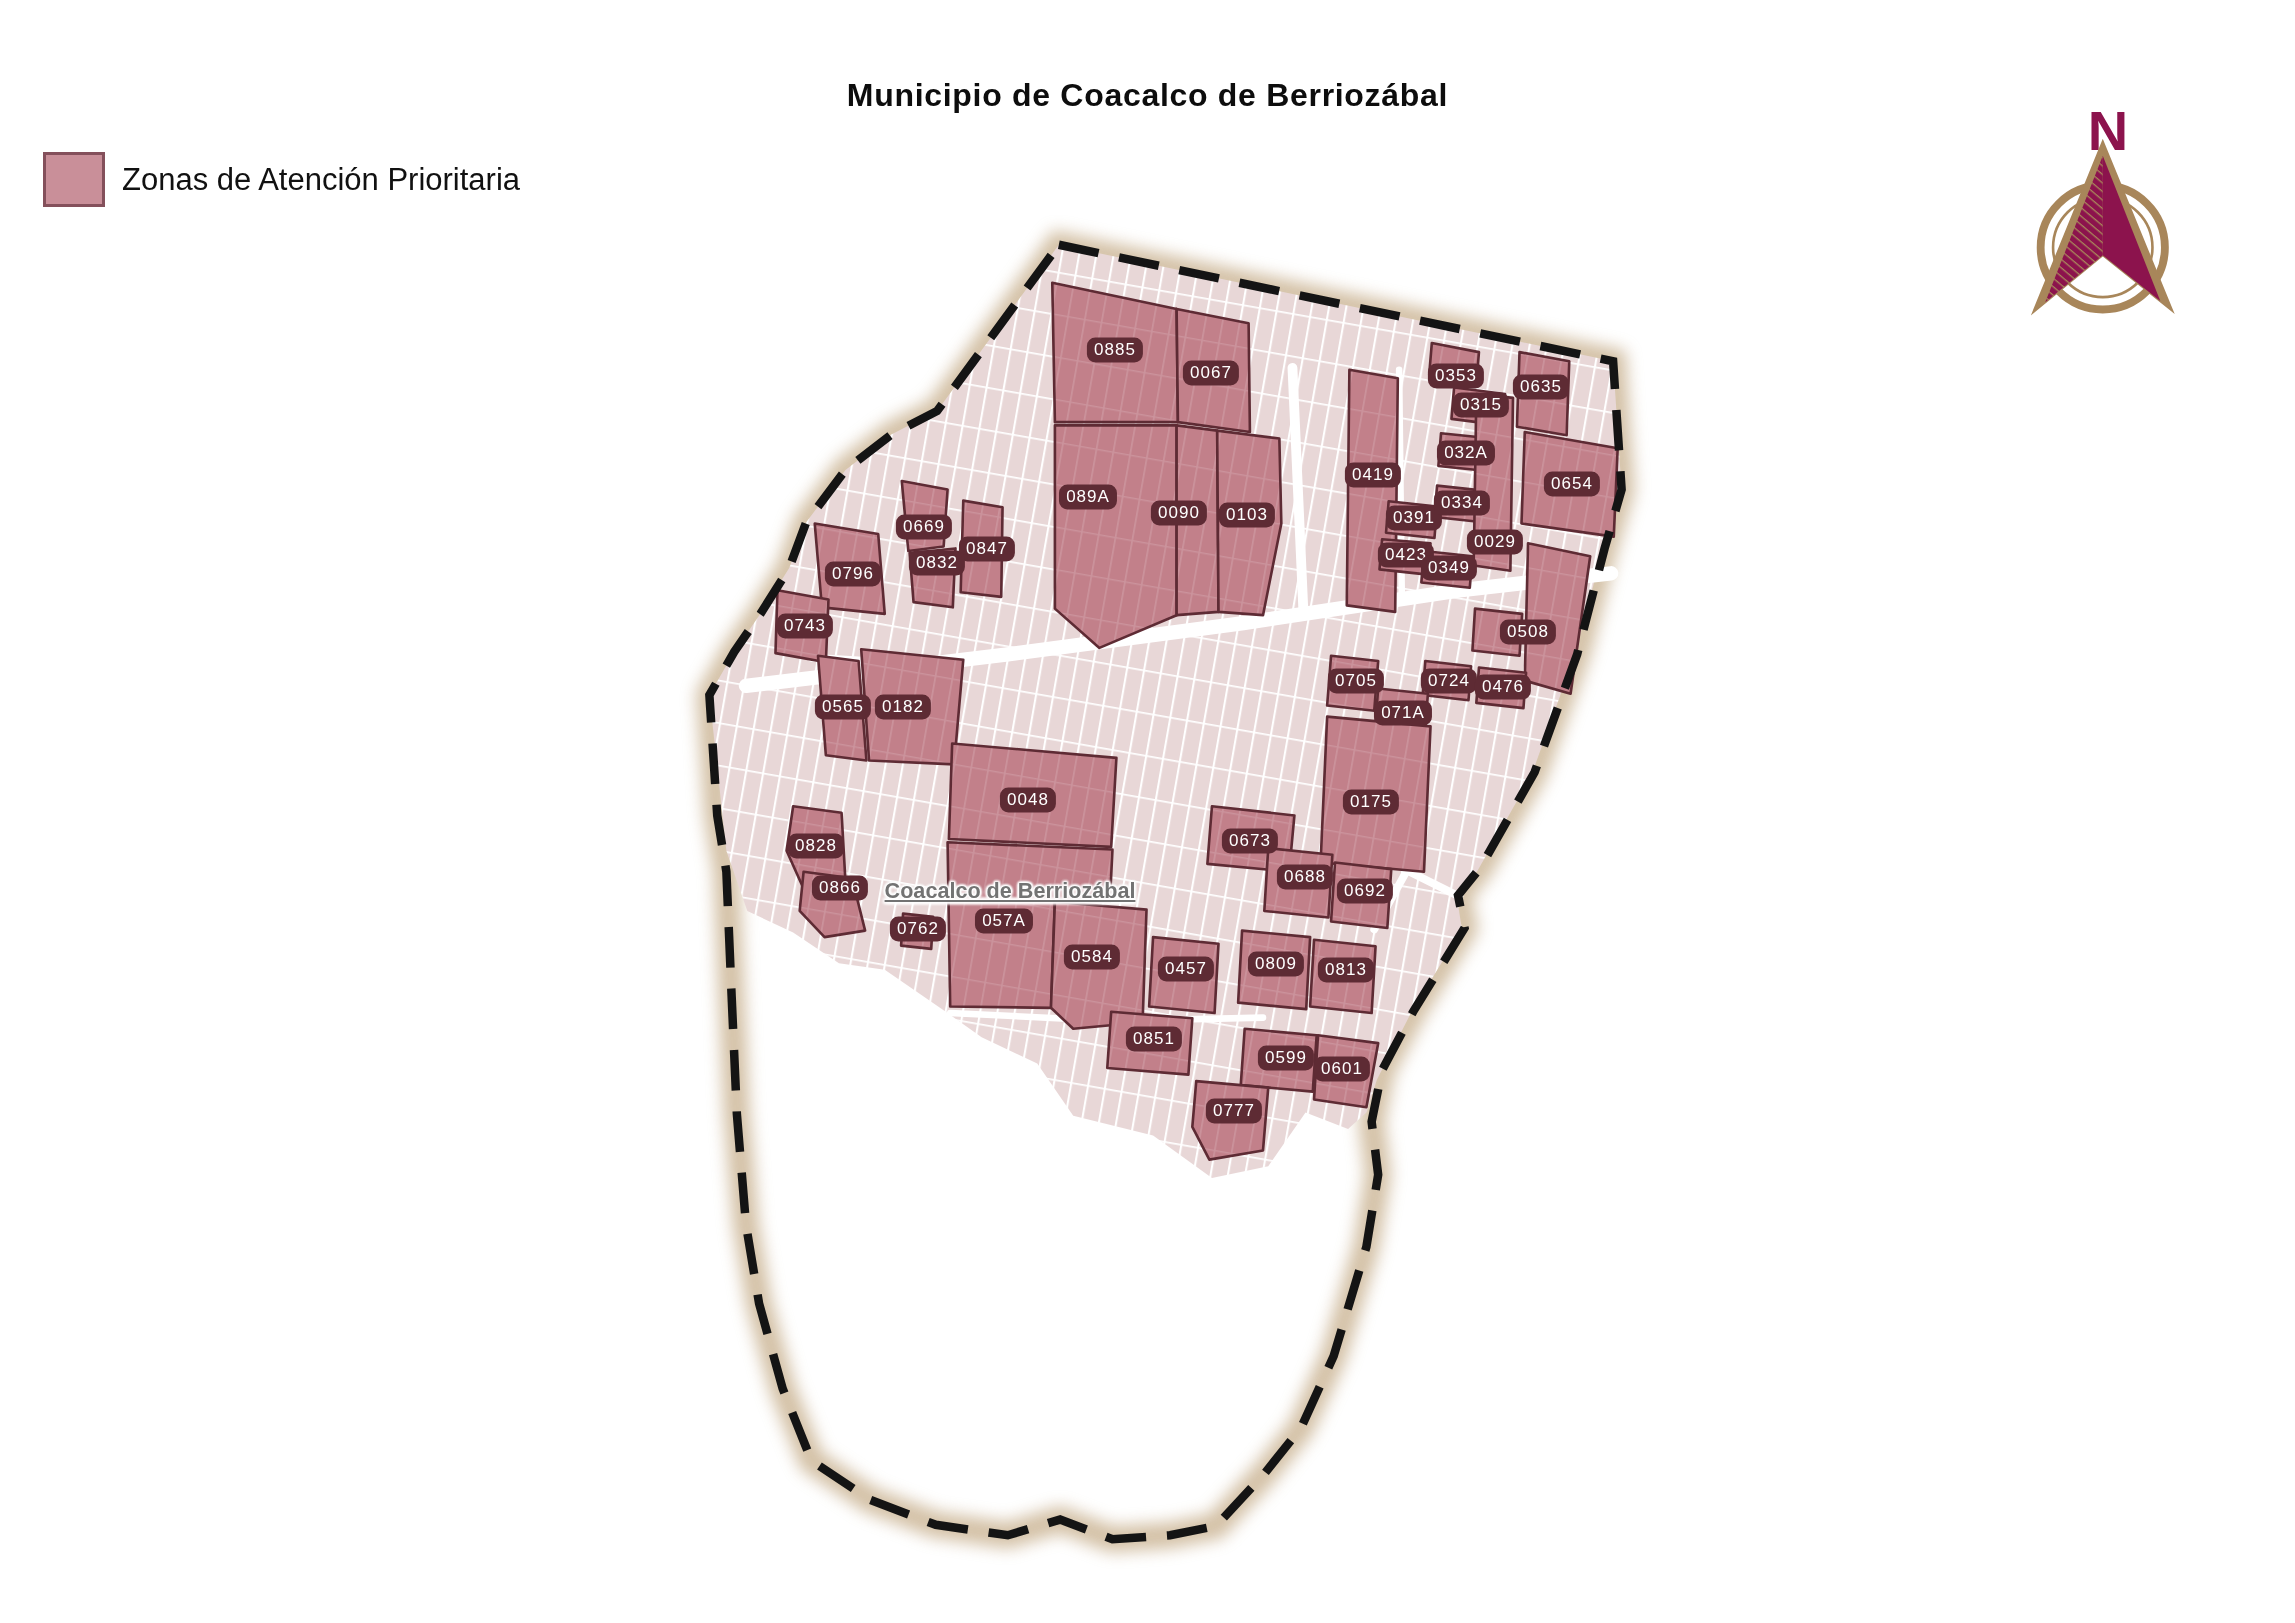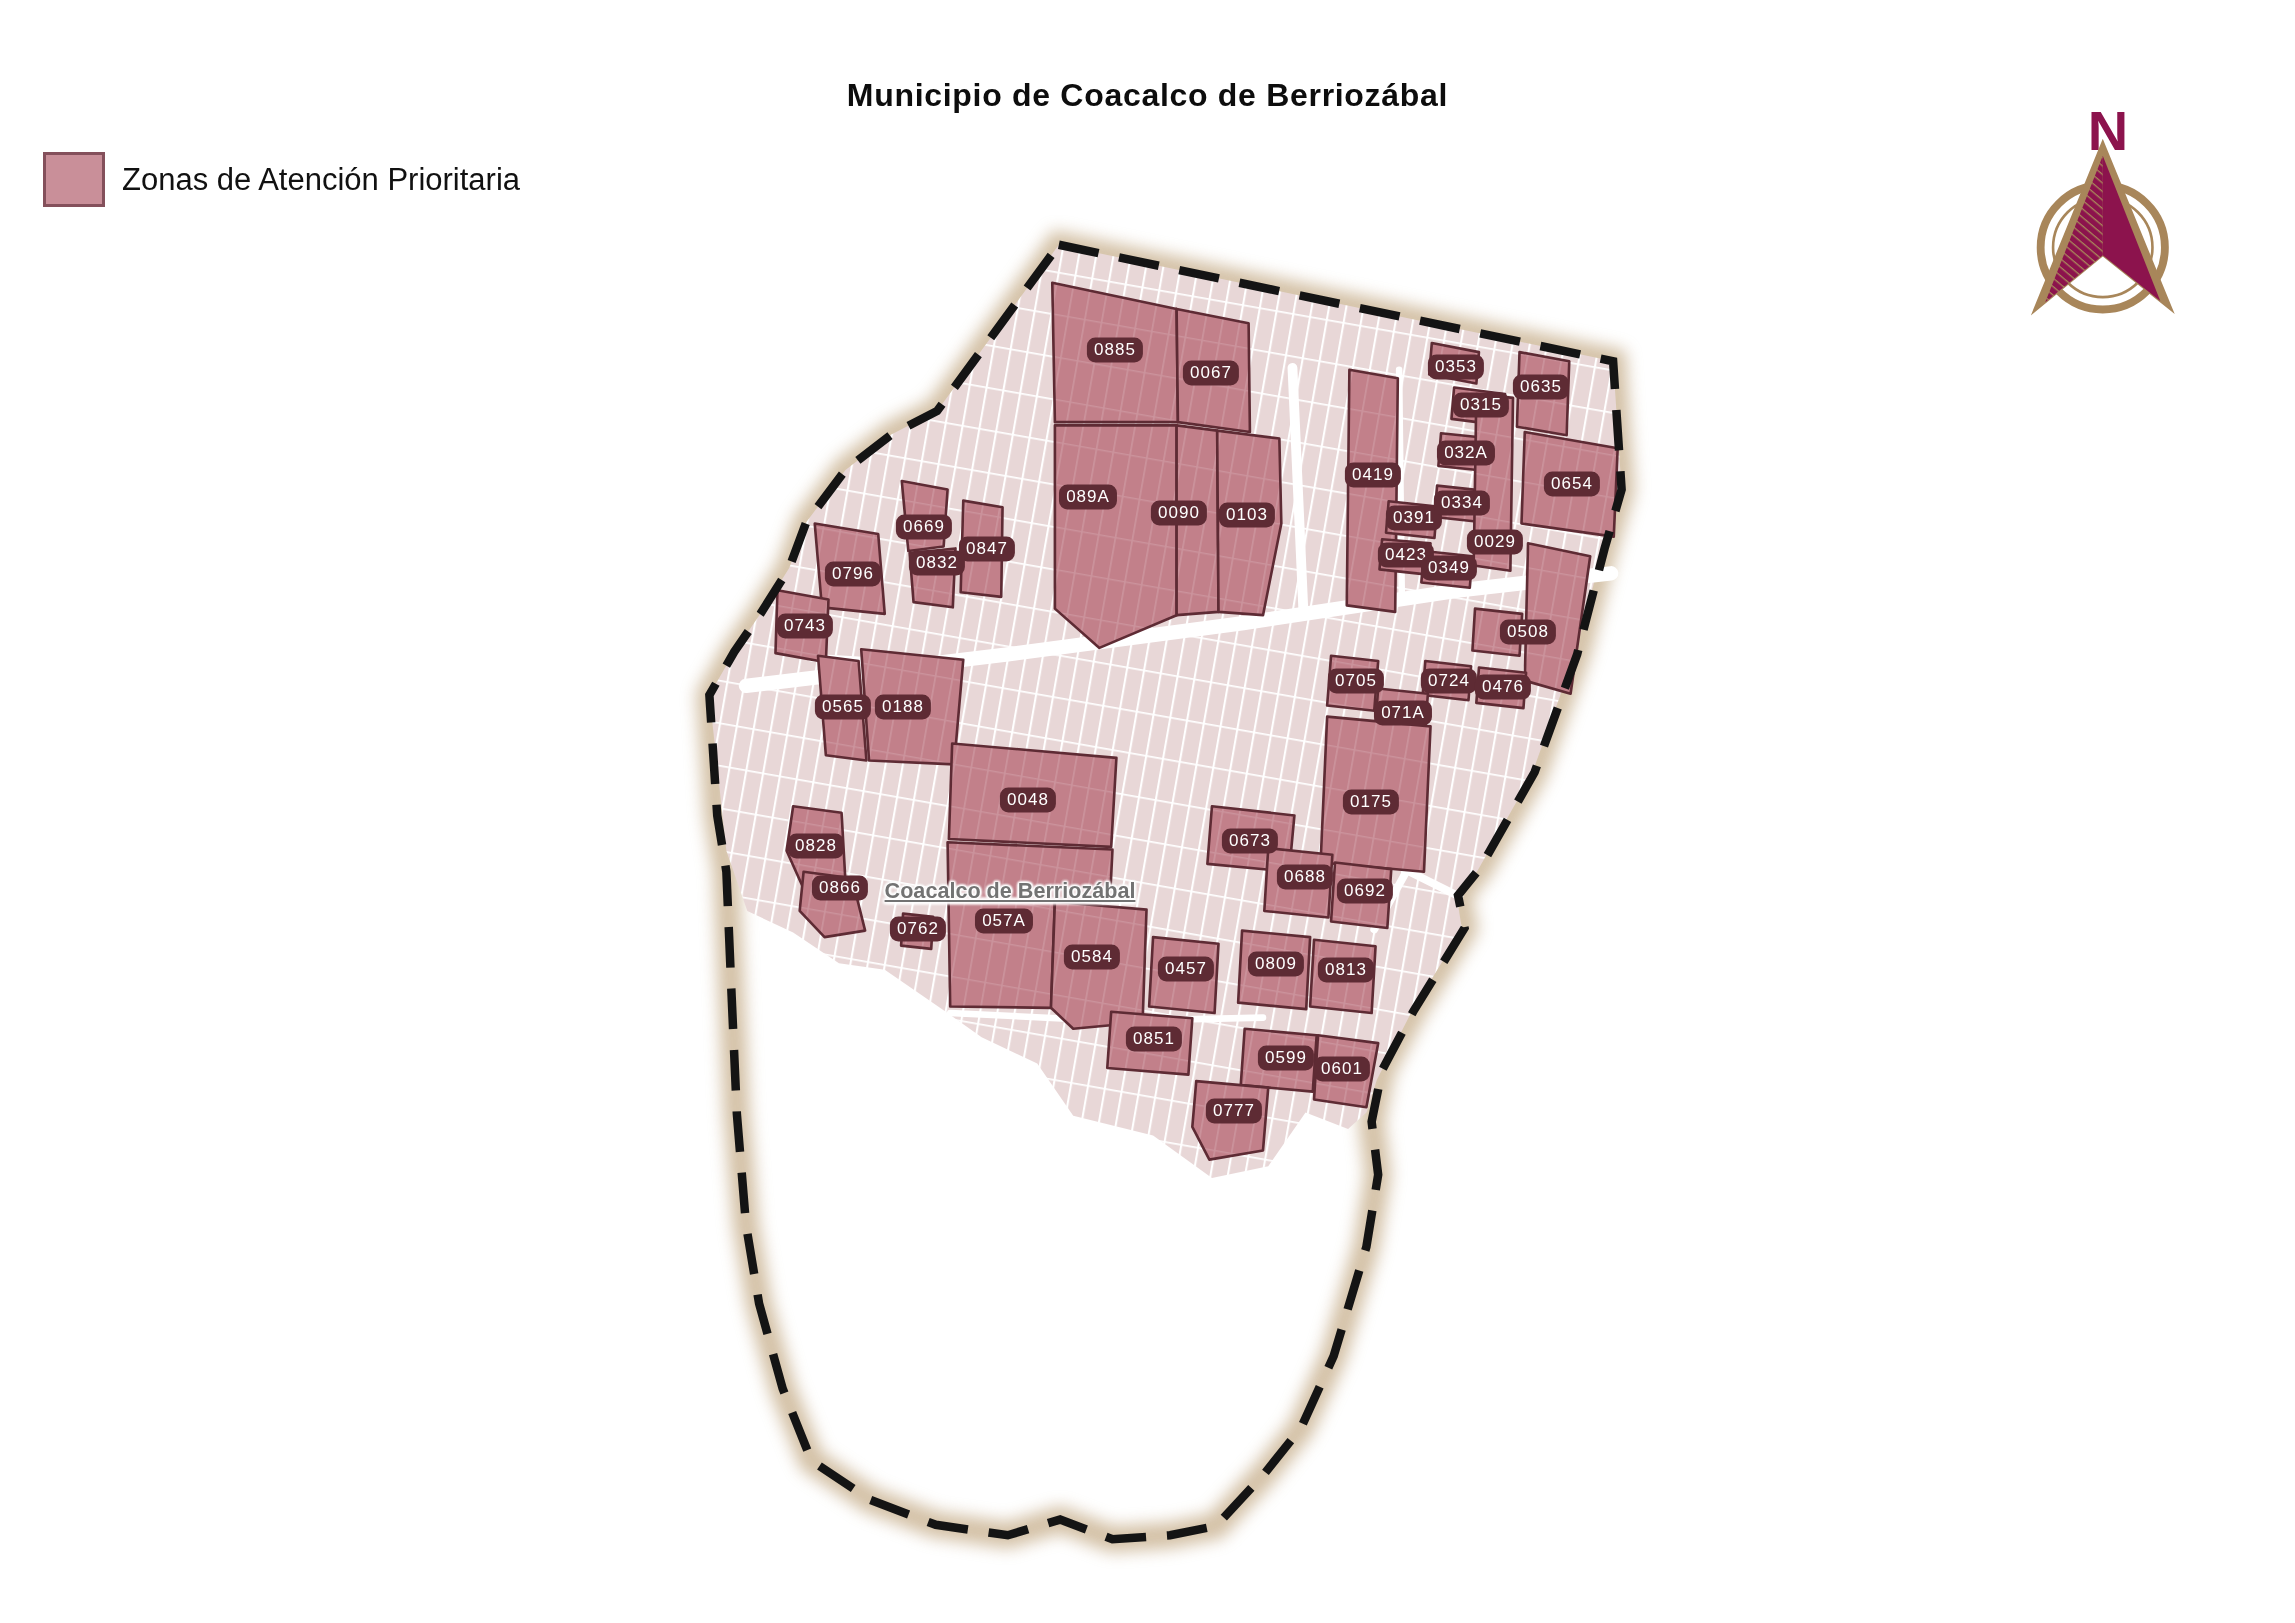--- a/index.html
+++ b/index.html
@@ -135,21 +135,21 @@
     <path d="M1618,374 L2465,552 L2478,748 L2452,838 L2410,1000 L2345,1180 L2262,1326 L2228,1368 L2238,1418
          L2160,1545 L2112,1635 L2096,1714 L2106,1795 L2088,1905 L2038,2072 L1988,2182 L1932,2252
          L1858,2332 L1788,2346 L1700,2352 L1620,2322 L1540,2346 L1430,2330 L1330,2292 L1240,2232
          L1196,2122 L1160,1992 L1140,1872 L1126,1702 L1118,1522 L1110,1332 L1096,1246 L1084,1062
          L1122,996 L1162,938 L1206,868 L1232,798 L1292,718 L1362,664 L1432,628 Z" fill="none" stroke="#141414" stroke-width="13" stroke-dasharray="62 32"></path>
   </svg>
 
   <div>
       <div class="zone-label" style="left: 1115px; top: 350px;">0885</div>
       <div class="zone-label" style="left: 1211px; top: 373px;">0067</div>
-      <div class="zone-label" style="left: 1456px; top: 367px;">0353</div>
+      <div class="zone-label" style="left: 1456px; top: 376px;">0353</div>
       <div class="zone-label" style="left: 1541px; top: 387px;">0635</div>
       <div class="zone-label" style="left: 1481px; top: 405px;">0315</div>
       <div class="zone-label" style="left: 1466px; top: 453px;">032A</div>
       <div class="zone-label" style="left: 1572px; top: 484px;">0654</div>
       <div class="zone-label" style="left: 1373px; top: 475px;">0419</div>
       <div class="zone-label" style="left: 1088px; top: 497px;">089A</div>
       <div class="zone-label" style="left: 1179px; top: 513px;">0090</div>
       <div class="zone-label" style="left: 1247px; top: 515px;">0103</div>
       <div class="zone-label" style="left: 1414px; top: 518px;">0391</div>
       <div class="zone-label" style="left: 1462px; top: 503px;">0334</div>
@@ -160,21 +160,21 @@
       <div class="zone-label" style="left: 1449px; top: 568px;">0349</div>
       <div class="zone-label" style="left: 1495px; top: 542px;">0029</div>
       <div class="zone-label" style="left: 853px; top: 574px;">0796</div>
       <div class="zone-label" style="left: 1499px; top: 632px; margin-left: 29px;">0508</div>
       <div class="zone-label" style="left: 805px; top: 626px;">0743</div>
       <div class="zone-label" style="left: 1449px; top: 681px;">0724</div>
       <div class="zone-label" style="left: 1503px; top: 687px;">0476</div>
       <div class="zone-label" style="left: 1356px; top: 681px;">0705</div>
       <div class="zone-label" style="left: 1403px; top: 713px;">071A</div>
       <div class="zone-label" style="left: 843px; top: 707px;">0565</div>
-      <div class="zone-label" style="left: 903px; top: 707px;">0188</div>
+      <div class="zone-label" style="left: 903px; top: 707px;">0182</div>
       <div class="zone-label" style="left: 1371px; top: 802px;">0175</div>
       <div class="zone-label" style="left: 1028px; top: 800px;">0048</div>
       <div class="zone-label" style="left: 1250px; top: 841px;">0673</div>
       <div class="zone-label" style="left: 816px; top: 846px;">0828</div>
       <div class="zone-label" style="left: 1305px; top: 877px;">0688</div>
       <div class="zone-label" style="left: 1365px; top: 891px;">0692</div>
       <div class="zone-label" style="left: 840px; top: 888px;">0866</div>
       <div class="zone-label" style="left: 918px; top: 929px;">0762</div>
       <div class="zone-label" style="left: 1004px; top: 921px;">057A</div>
       <div class="zone-label" style="left: 1092px; top: 957px;">0584</div>

